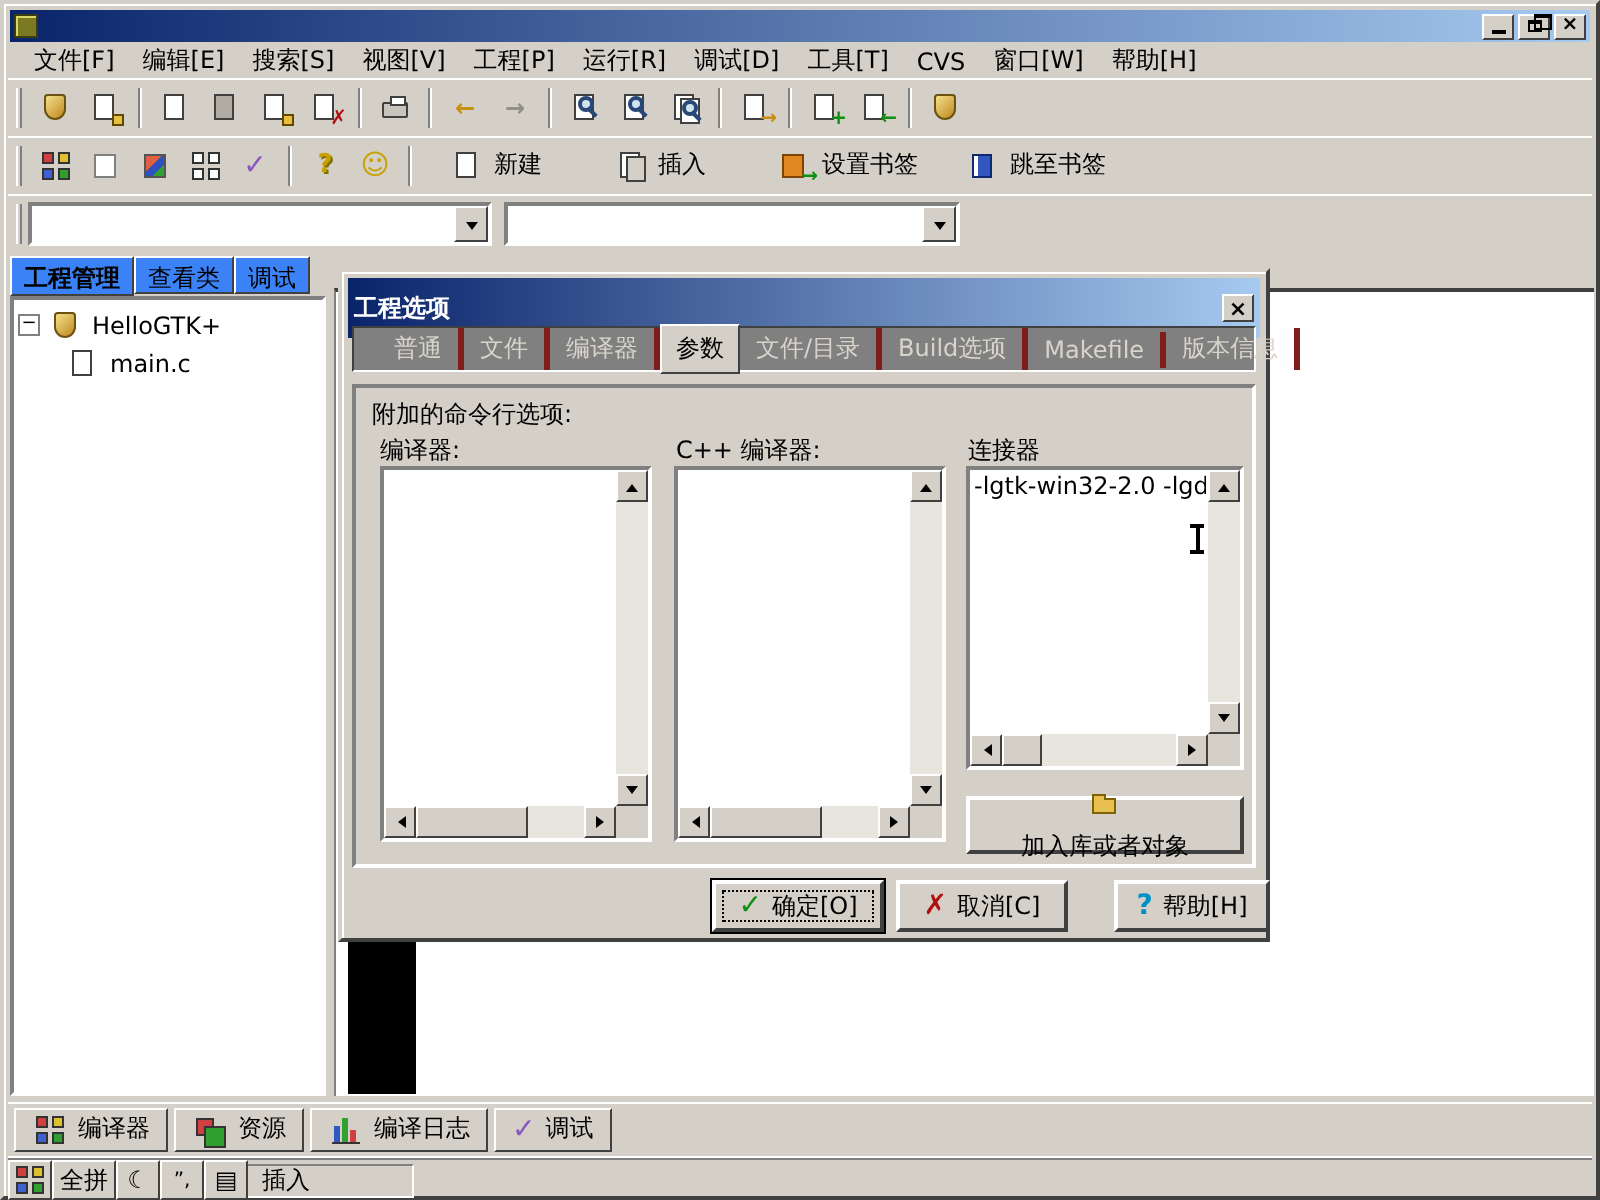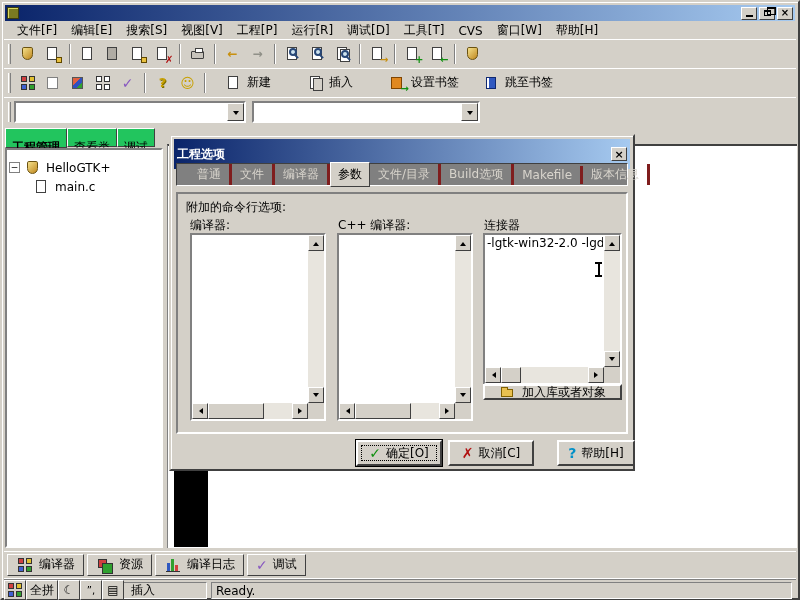--- a/index.html
+++ b/index.html
@@ -74,24 +74,24 @@
     border:1px solid;border-color:#fff #404040 #404040 #fff;display:flex;align-items:center;justify-content:center;}
   .arrdown{width:0;height:0;border:4px solid transparent;border-top:4px solid #000;margin-top:4px;}
   .arrdown.s{border-width:3px;border-top-width:4px;}
   .arrup{width:0;height:0;border:4px solid transparent;border-bottom:5px solid #000;margin-bottom:4px;}
   .arrleft{width:0;height:0;border:4px solid transparent;border-right:5px solid #000;margin-right:4px;}
   .arrright{width:0;height:0;border:4px solid transparent;border-left:5px solid #000;margin-left:4px;}
   
   .main{left:2px;top:124px;width:796px;height:424px;}
   .leftpanel{position:absolute;left:0;top:0;width:161px;height:424px;}
   .ltabs{position:absolute;left:1px;top:2px;height:20px;display:flex;}
-  .ltab{height:19px;padding:10px 6px 0;background:#22c55e;border:1px solid;border-color:#fff #404040 #404040 #fff;white-space:nowrap;}
+  .ltab{height:19px;padding:2px 6px 0;background:#3b82f6;border:1px solid;border-color:#fff #404040 #404040 #fff;white-space:nowrap;}
   .ltab.active{font-weight:bold;height:20px;}
   .tree{position:absolute;left:1px;right:2px;top:22px;bottom:2px;background:#fff;
-    border:2px solid;border-color:#808080 #fff #fff #808080;padding:8px 2px;}
+    border:2px solid;border-color:#808080 #fff #fff #808080;padding:3px 2px;}
   .trow{display:flex;align-items:center;height:19px;gap:4px;}
   .expander{width:11px;height:11px;border:1px solid #808080;background:#fff;flex:none;
     display:flex;align-items:center;justify-content:center;font-size:9px;line-height:1;}
   .expander::before{content:"−";margin-top:-1px;}
   .tree .child{margin-left:24px;}
   .editor{position:absolute;left:163px;top:18px;right:3px;bottom:2px;background:#fff;
     border-top:2px solid #404040;border-left:1px solid #808080;}
   .gutter{position:absolute;left:6px;top:0;bottom:1px;width:34px;background:#000;}
   
   .dialog{left:167px;top:132px;width:466px;height:337px;background:#d4d0c8;
@@ -472,21 +472,21 @@
               <span class="arrleft"></span>
             </span>
           <span class="hthumb" style="width:20px;"></span>
           <span class="sbtn right">
               <span class="arrright"></span>
             </span>
         </div>
         <div class="scorner"></div>
       </div>
 
-      <div class="btn abs" style="left:305px;top:190px;width:139px;height:16px;">
+      <div class="btn abs" style="left:305px;top:204px;width:139px;height:29px;flex-direction:column;">
         <span class="ic">
             <span class="folder"></span>
           </span>
         <span>加入库或者对象</span>
       </div>
     </div>
 
     <div class="btn abs default" style="left:185px;top:304px;width:86px;height:26px;">
       <span class="okck">✓</span>
       <span>确定[O]</span>
@@ -532,23 +532,20 @@
     <span class="btab">
       <span class="purple">✓</span>
       <span>调试</span>
     </span>
   </div>
 
   <div class="abs statusbar">
     <div class="sseg" style="left:3px;width:200px;">
       <span style="margin-left:119px;">插入</span>
     </div>
-    <div class="sseg" style="left:207px;right:4px;">
-      <span>Ready.</span>
-    </div>
     <div class="imebar">
       <span class="imec">
           <span class="imelogo grid4" style="position:relative;left:0;top:0;">
             <i></i>
             <i></i>
             <i></i>
             <i></i>
           </span>
         </span>
       <span class="imec">全拼</span>

